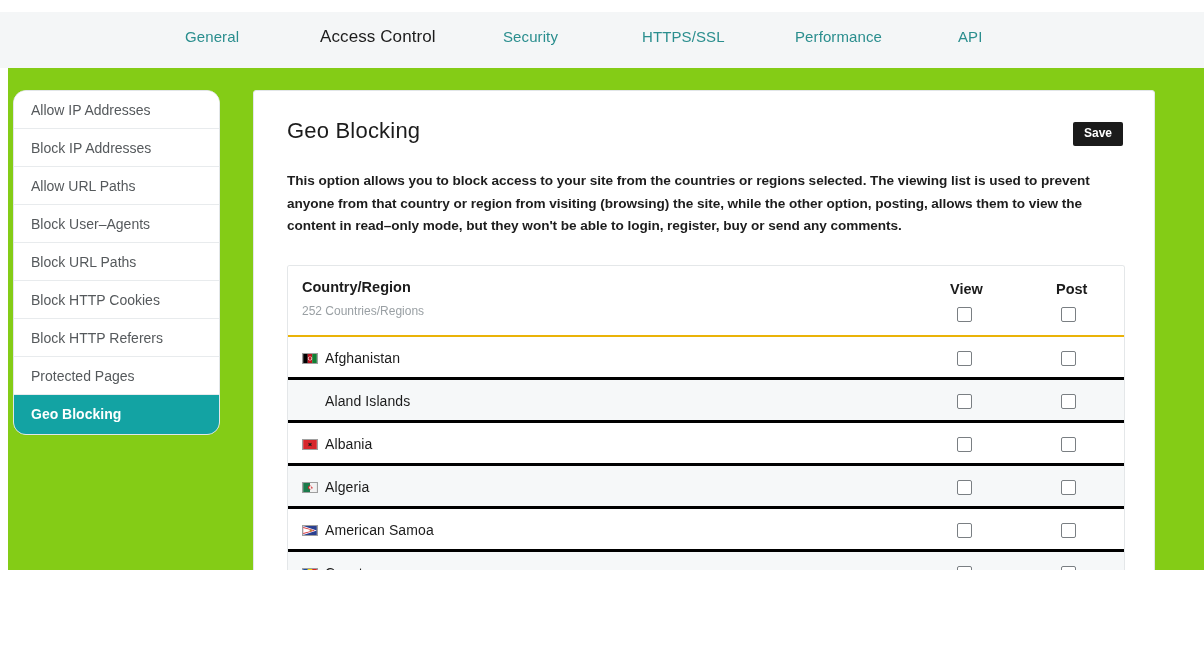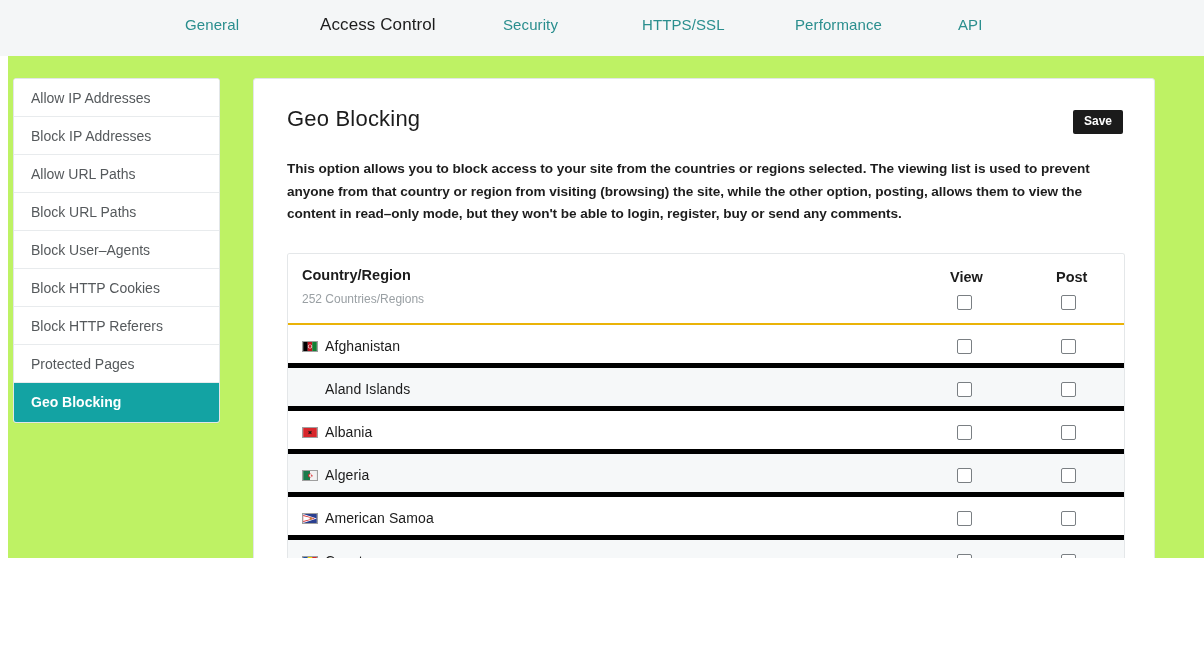--- a/index.html
+++ b/index.html
@@ -7,22 +7,23 @@
   html, body {
     margin: 0; padding: 0;
     width: 1204px; height: 667px;
     overflow: hidden;
     background: #ffffff;
     font-family: "Liberation Sans", "DejaVu Sans", sans-serif;
   }
   #page {
     position: relative;
     width: 1204px; height: 558px;
-    background: #bef264;
-    overflow: hidden;
+    background: #84cc16;
+    overflow: hidden;
+    margin-top: 12px;
   }
   
   .left-gutter {
     position: absolute; left: 0; top: 0;
     width: 8px; height: 667px;
     background: #ffffff;
   }
 
   
   .topnav {
@@ -50,21 +51,21 @@
     top: 15px;
   }
 
   
   .sidebar {
     position: absolute;
     left: 13px; top: 78px;
     width: 207px;
     background: #ffffff;
     border: 1px solid #e2e6e8;
-    border-radius: 3px;
+    border-radius: 13px;
     overflow: hidden;
     box-shadow: 0 1px 1px rgba(0,0,0,.02);
   }
   .side-item {
     height: 38px;
     line-height: 38px;
     padding: 0 0 0 17px;
     font-size: 14px;
     color: #55595c;
     border-bottom: 1px solid #e8ebed;
@@ -178,21 +179,21 @@
     display: block;
     cursor: pointer;
   }
   .th-cb-view { position: absolute; left: 669px; top: 41px; }
   .th-cb-post { position: absolute; left: 773px; top: 41px; }
 
   .row {
     position: relative;
     height: 43px;
     background: #ffffff;
-    border-bottom: 5px solid #000000;
+    border-bottom: 3px solid #000000;
   }
   .row.alt { background: #f6f8f9; }
   .flag {
     position: absolute;
     left: 14px; top: 16px;
     width: 16px; height: 11px;
     border: 1px solid rgba(0,0,0,.22);
     overflow: hidden;
     background: #ccc;
   }
@@ -223,22 +224,22 @@
         <a class="nav-tab" style="left: 795px;">Performance</a>
         <a class="nav-tab" style="left: 958px;">API</a>
       </div>
   </div>
 
   <div class="sidebar">
     <div id="sidebar-container">
         <div class="side-item">Allow IP Addresses</div>
         <div class="side-item">Block IP Addresses</div>
         <div class="side-item">Allow URL Paths</div>
+        <div class="side-item">Block User–Agents</div>
         <div class="side-item">Block URL Paths</div>
-        <div class="side-item">Block User–Agents</div>
         <div class="side-item">Block HTTP Cookies</div>
         <div class="side-item">Block HTTP Referers</div>
         <div class="side-item">Protected Pages</div>
         <div class="side-item active">Geo Blocking</div>
       </div>
   </div>
 
   <div class="main-card">
     <div class="card-pad">
       <h1 class="page-title">Geo Blocking</h1>

